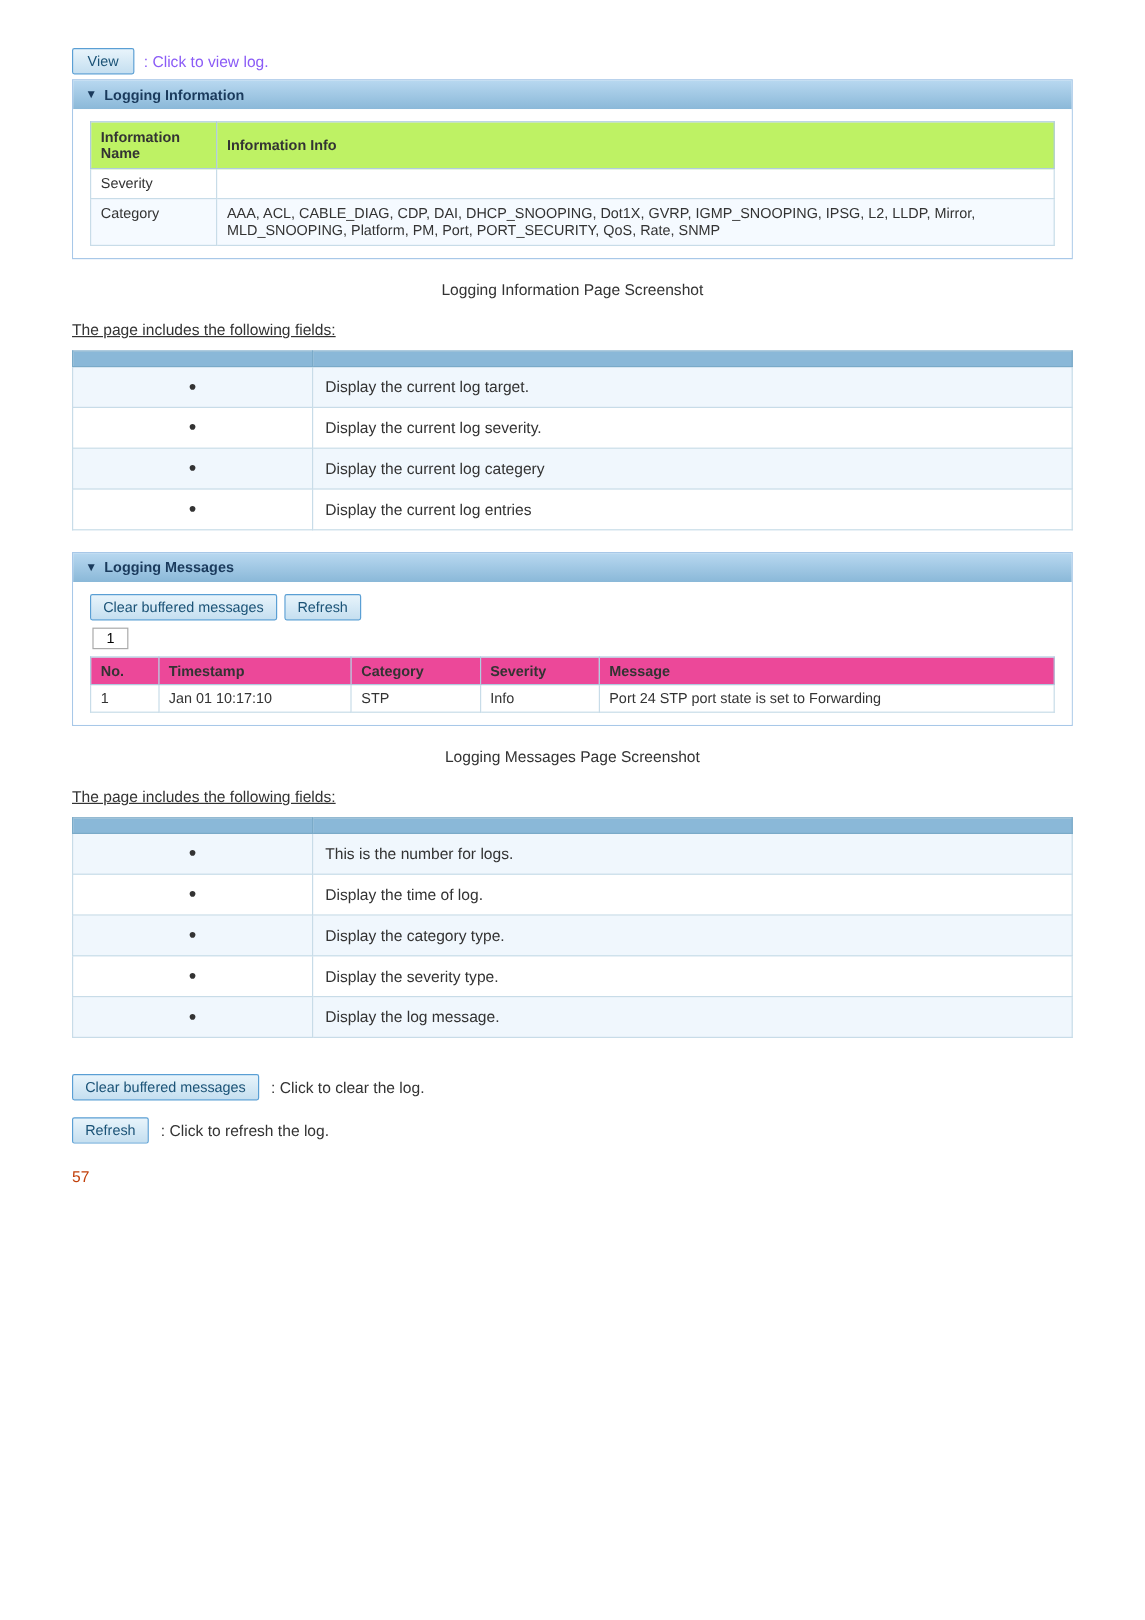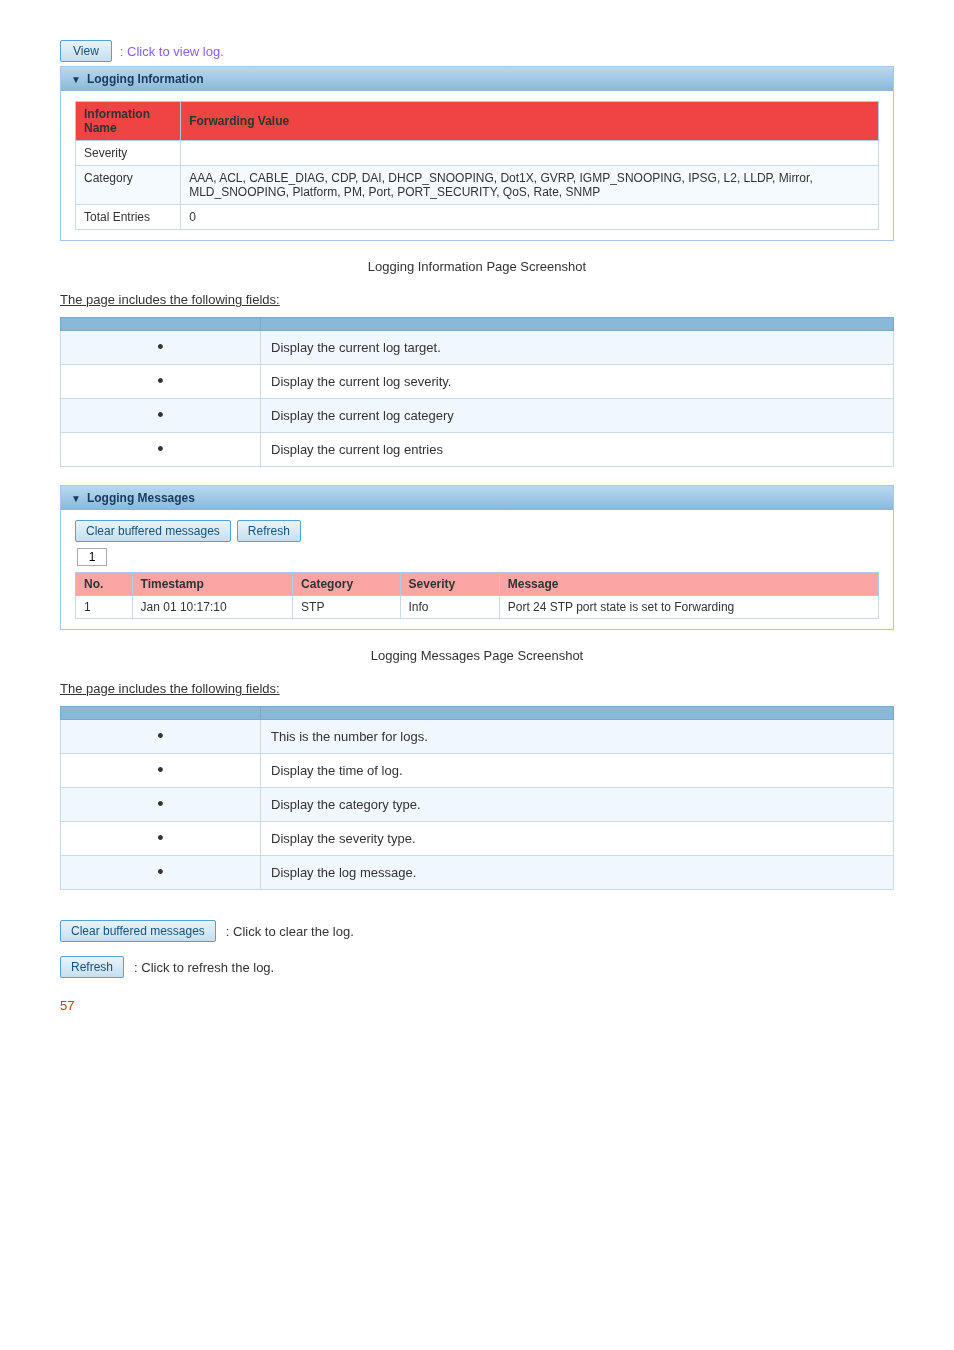--- a/index.html
+++ b/index.html
@@ -62,21 +62,21 @@
       background: #fff;
     }
 
     
     .info-table {
       width: 100%;
       border-collapse: collapse;
       font-size: 12px;
     }
     .info-table th {
-      background: #ef4444;
+      background: #bef264;
       border: 1px solid #b0ccdf;
       padding: 5px 8px;
       text-align: left;
       font-weight: bold;
     }
     .info-table td {
       border: 1px solid #c8dce8;
       padding: 5px 8px;
       vertical-align: top;
     }
@@ -143,21 +143,21 @@
       text-align: center;
     }
 
     
     .log-table {
       width: 100%;
       border-collapse: collapse;
       font-size: 12px;
     }
     .log-table th {
-      background: #fca5a5;
+      background: #ec4899;
       border: 1px solid #b0ccdf;
       padding: 4px 8px;
       text-align: left;
       font-weight: bold;
     }
     .log-table td {
       border: 1px solid #c8dce8;
       padding: 4px 8px;
     }
     .log-table tbody tr:nth-child(odd) td {
@@ -197,35 +197,31 @@
 <div class="panel">
   <div class="panel-header">
     <span class="arrow">▼</span>
     <span>Logging Information</span>
   </div>
   <div class="panel-body">
     <table class="info-table">
       <thead>
         <tr>
           <th>Information Name</th>
-          <th>Forwarding Value</th>
+          <th>Information Info</th>
         </tr>
       </thead>
       <tbody id="logging-info-tbody">
           <tr>
             <td>Severity</td>
             <td></td>
           </tr>
           <tr>
             <td>Category</td>
             <td>AAA, ACL, CABLE_DIAG, CDP, DAI, DHCP_SNOOPING, Dot1X, GVRP, IGMP_SNOOPING, IPSG, L2, LLDP, Mirror, MLD_SNOOPING, Platform, PM, Port, PORT_SECURITY, QoS, Rate, SNMP</td>
-          </tr>
-          <tr>
-            <td>Total Entries</td>
-            <td>0</td>
           </tr>
         </tbody>
     </table>
   </div>
 </div>
 
 <div class="caption">Logging Information Page Screenshot</div>
 <div class="desc-text">The page includes the following fields:</div>
 
 <table class="fields-table">

